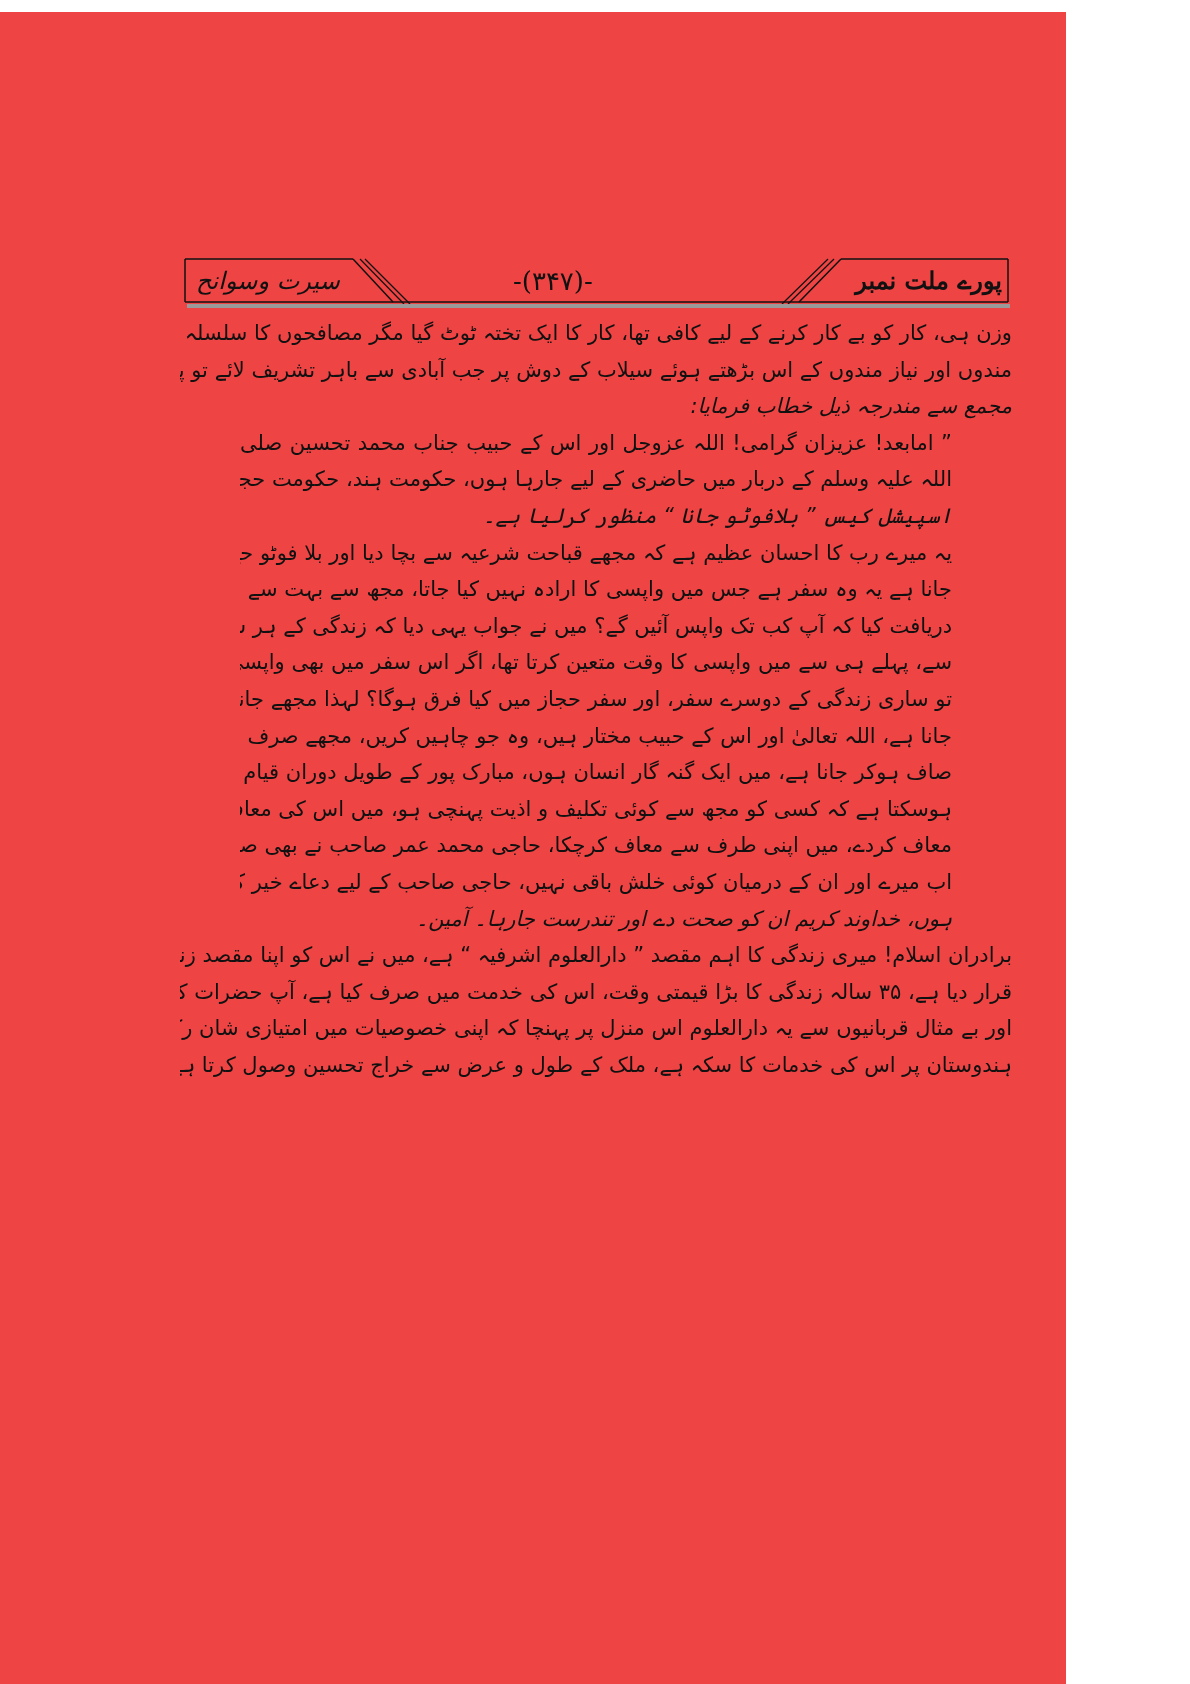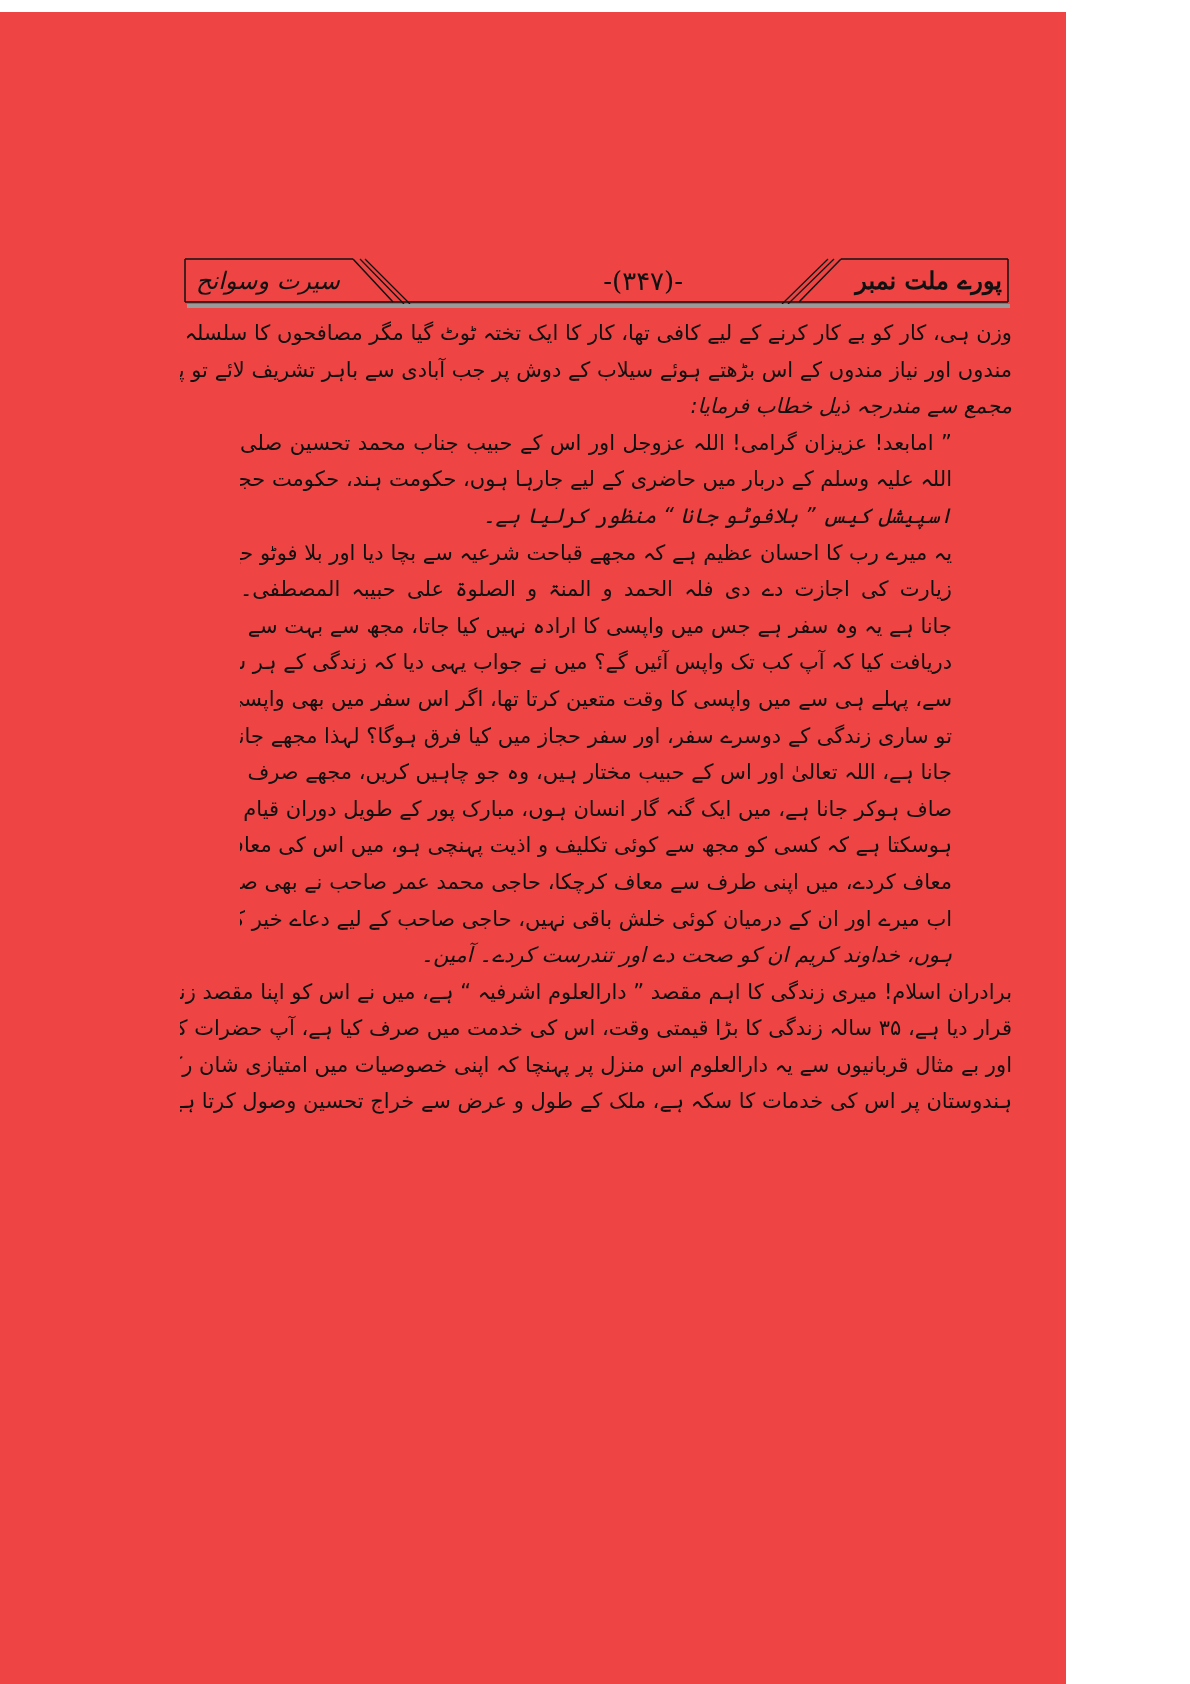--- a/index.html
+++ b/index.html
@@ -2,21 +2,21 @@
 <html><head>
 <meta charset="utf-8">
 <style>
   html, body { margin:0; padding:0; background:#ffffff; }
   body { width:1190px; height:1684px; position:relative; overflow:hidden; }
   .page { position:absolute; left:0; top:12px; width:1066px; height:1684px; background:#ef4444; }
   .header { position:absolute; left:183px; top:245px; width:827px; height:52px; }
   .header svg { position:absolute; left:0; top:0; }
   .hdr-left { position:absolute; left:10px; top:6px; width:150px; height:36px; font-family:"DejaVu Serif", serif; font-size:24px; color:#111; direction:rtl; text-align:center; line-height:36px; font-style:italic; }
   .hdr-right { position:absolute; right:8px; top:6px; width:150px; height:36px; font-family:"DejaVu Serif", serif; font-size:24px; color:#111; direction:rtl; text-align:right; line-height:36px; font-weight:bold; }
-  .hdr-page { position:absolute; left:330px; width:170px; top:4px; height:40px; font-family:"DejaVu Serif", serif; font-size:26px; color:#111; text-align:right; line-height:40px; direction:ltr; }
+  .hdr-page { position:absolute; left:330px; width:170px; top:4px; height:40px; font-family:"DejaVu Serif", serif; font-size:26px; color:#111; text-align:left; line-height:40px; direction:ltr; }
   .body-text { position:absolute; left:180px; top:303px; width:832px; direction:rtl; font-family:"DejaVu Sans", sans-serif; color:#111; }
   .line { height:36.6px; line-height:36.6px; font-size:21px; text-align:justify; text-align-last:justify; white-space:nowrap; overflow:hidden; }
   .line.last { text-align-last:right;font-style:italic; }
   .quote { padding-right:60px; padding-left:60px; }
   .quote .line { width:712px; }
 </style>
 </head>
 <body>
 
 <div class="page">
@@ -48,31 +48,30 @@
     <div>
       <div class="line">وزن ہی، کار کو بے کار کرنے کے لیے کافی تھا، کار کا ایک تختہ ٹوٹ گیا مگر مصافحوں کا سلسلہ نہیں ٹوٹا، عقیدت</div>
       <div class="line">مندوں اور نیاز مندوں کے اس بڑھتے ہوئے سیلاب کے دوش پر جب آبادی سے باہر تشریف لائے تو پورے</div>
       <div class="line last">مجمع سے مندرجہ ذیل خطاب فرمایا:</div>
     </div>
     <div class="quote">
       <div class="line">” امابعد! عزیزان گرامی! اللہ عزوجل اور اس کے حبیب جناب محمد تحسین صلی</div>
       <div class="line">اللہ علیہ وسلم کے دربار میں حاضری کے لیے جارہا ہوں، حکومت ہند، حکومت حجاز نے میرا</div>
       <div class="line last">اسپیشل کیس ” بلافوٹو جانا “ منظور کرلیا ہے۔</div>
       <div class="line">یہ میرے رب کا احسان عظیم ہے کہ مجھے قباحت شرعیہ سے بچا دیا اور بلا فوٹو حج و</div>
-      <div class="line">زیارت کی اجازت دے دی فلہ الحمد و المنۃ و الصلوۃ علی حبیبہ المصطفی۔</div>
       <div class="line">جانا ہے یہ وہ سفر ہے جس میں واپسی کا ارادہ نہیں کیا جاتا، مجھ سے بہت سے لوگوں نے</div>
       <div class="line">دریافت کیا کہ آپ کب تک واپس آئیں گے؟ میں نے جواب یہی دیا کہ زندگی کے ہر سفر</div>
       <div class="line">سے، پہلے ہی سے میں واپسی کا وقت متعین کرتا تھا، اگر اس سفر میں بھی واپسی متعین کروں</div>
       <div class="line">تو ساری زندگی کے دوسرے سفر، اور سفر حجاز میں کیا فرق ہوگا؟ لہذا مجھے جانا ہے، اور صرف</div>
       <div class="line">جانا ہے، اللہ تعالیٰ اور اس کے حبیب مختار ہیں، وہ جو چاہیں کریں، مجھے صرف جانا ہے اور</div>
       <div class="line">صاف ہوکر جانا ہے، میں ایک گنہ گار انسان ہوں، مبارک پور کے طویل دوران قیام میں</div>
       <div class="line">ہوسکتا ہے کہ کسی کو مجھ سے کوئی تکلیف و اذیت پہنچی ہو، میں اس کی معافی چاہتا ہوں، لِلّٰہ!</div>
       <div class="line">معاف کردے، میں اپنی طرف سے معاف کرچکا، حاجی محمد عمر صاحب نے بھی صفائی کرلی،</div>
       <div class="line">اب میرے اور ان کے درمیان کوئی خلش باقی نہیں، حاجی صاحب کے لیے دعاے خیر کرتا</div>
-      <div class="line last">ہوں، خداوند کریم ان کو صحت دے اور تندرست کردے۔ آمین۔</div>
+      <div class="line last">ہوں، خداوند کریم ان کو صحت دے اور تندرست جارہا۔ آمین۔</div>
     </div>
     <div>
       <div class="line">برادران اسلام! میری زندگی کا اہم مقصد ” دارالعلوم اشرفیہ “ ہے، میں نے اس کو اپنا مقصد زندگی</div>
       <div class="line">قرار دیا ہے، ۳۵ سالہ زندگی کا بڑا قیمتی وقت، اس کی خدمت میں صرف کیا ہے، آپ حضرات کی مخلصانہ خدمات</div>
       <div class="line">اور بے مثال قربانیوں سے یہ دارالعلوم اس منزل پر پہنچا کہ اپنی خصوصیات میں امتیازی شان رکھتا ہے، پورے</div>
       <div class="line">ہندوستان پر اس کی خدمات کا سکہ ہے، ملک کے طول و عرض سے خراج تحسین وصول کرتا ہے، یہ مذہب وملّت</div>
     </div>
   </div>
 
 </div>

